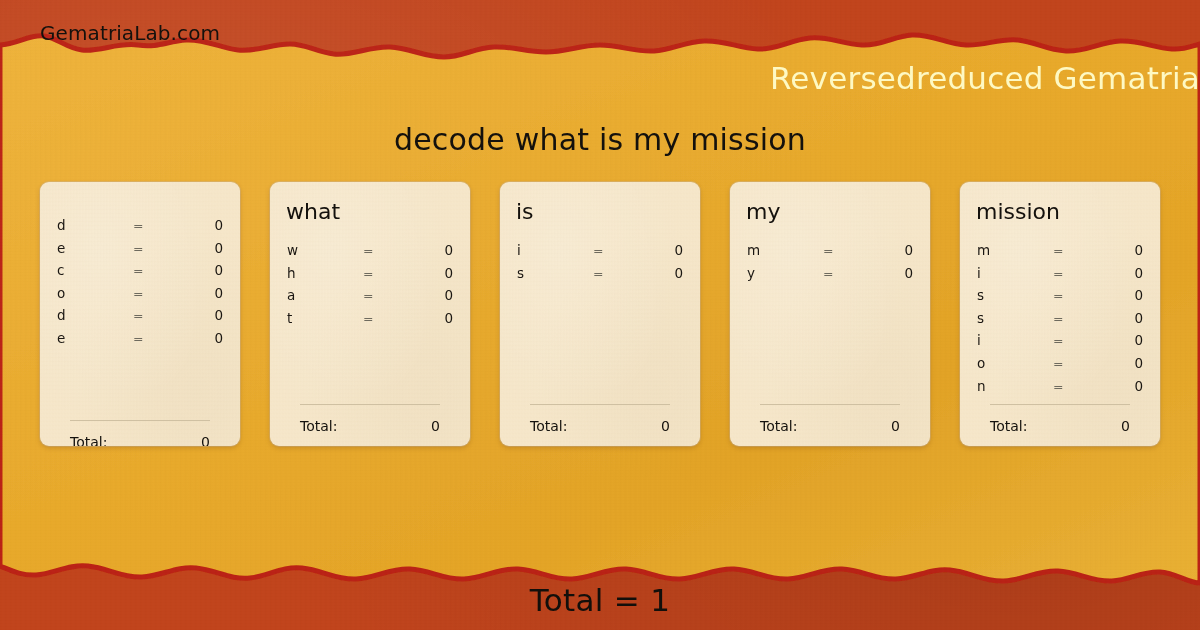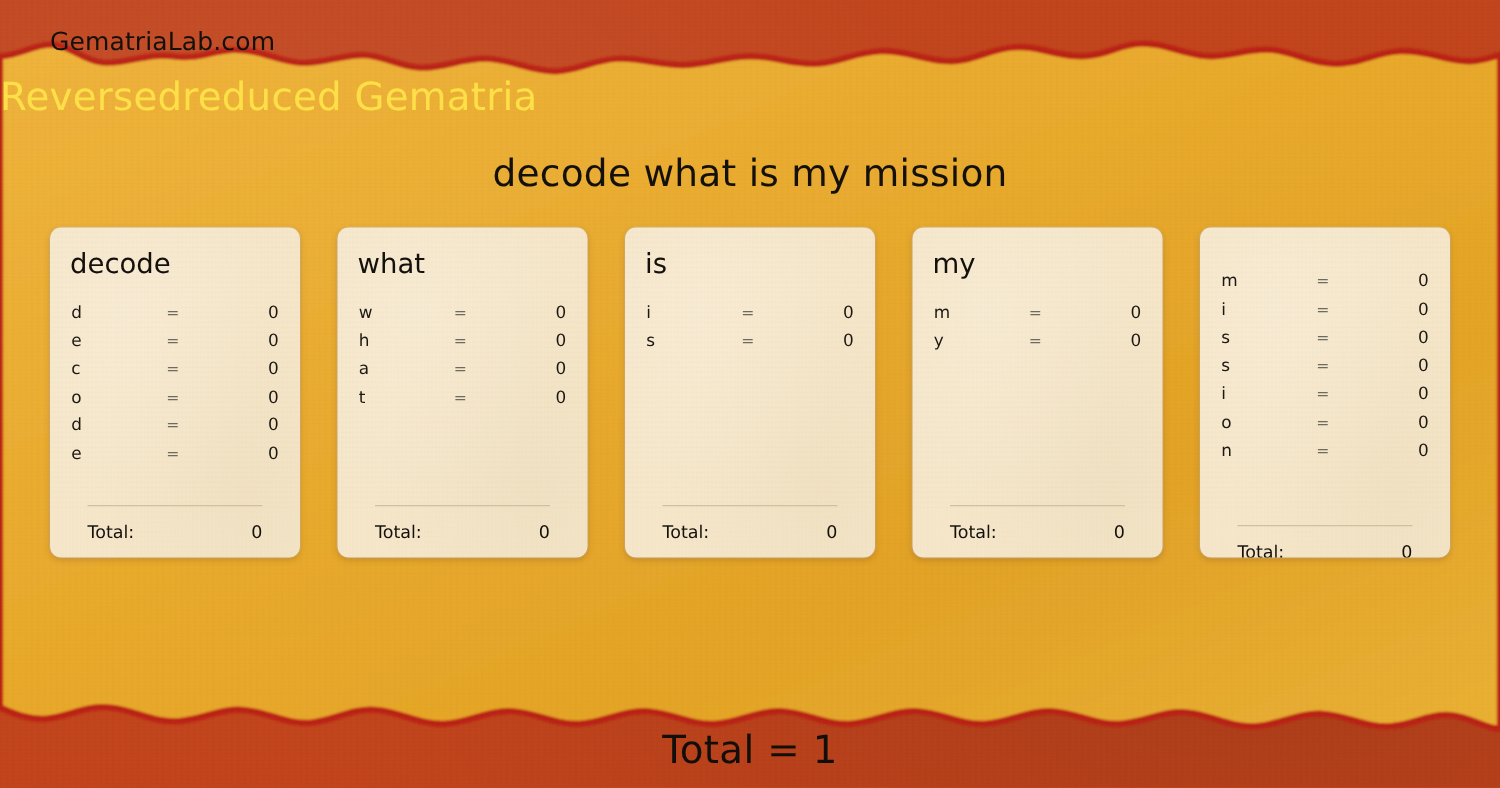--- a/index.html
+++ b/index.html
@@ -54,23 +54,23 @@
     font-size: 20px;
     color: #14110d;
     letter-spacing: .1px;
     white-space: nowrap;
   }
 
   
   .title-main {
     position: absolute;
     left: 0; right: 0; top: 60px;
-    text-align: left;
+    text-align: right;
     font-size: 31px;
-    color: #fde047;
+    color: #fef9c3;
     font-weight: 400;
     letter-spacing: .2px;
   }
   .title-sub {
     position: absolute;
     left: 0; right: 0; top: 122px;
     text-align: center;
     font-size: 30px;
     color: #14110d;
     font-weight: 400;
@@ -233,21 +233,20 @@
 
   <div class="logo">GematriaLab.com</div>
 
   <div class="title-main">Reversedreduced Gematria</div>
   <div class="title-sub">decode what is my mission</div>
 
   <div id="cards">
       <div class="card">
         <div class="paper"></div>
         <div class="card-inner">
-          <div class="word">decode</div>
           <div class="rows">
             <div class="row">
               <span class="ltr">d</span>
               <span class="eq">=</span>
               <span class="val">0</span>
             </div>
             <div class="row">
               <span class="ltr">e</span>
               <span class="eq">=</span>
               <span class="val">0</span>
@@ -363,20 +362,21 @@
             <div class="total-line">
               <span>Total:</span>
               <span>0</span>
             </div>
           </div>
         </div>
       </div>
       <div class="card">
         <div class="paper"></div>
         <div class="card-inner">
+          <div class="word">mission</div>
           <div class="rows">
             <div class="row">
               <span class="ltr">m</span>
               <span class="eq">=</span>
               <span class="val">0</span>
             </div>
             <div class="row">
               <span class="ltr">i</span>
               <span class="eq">=</span>
               <span class="val">0</span>

